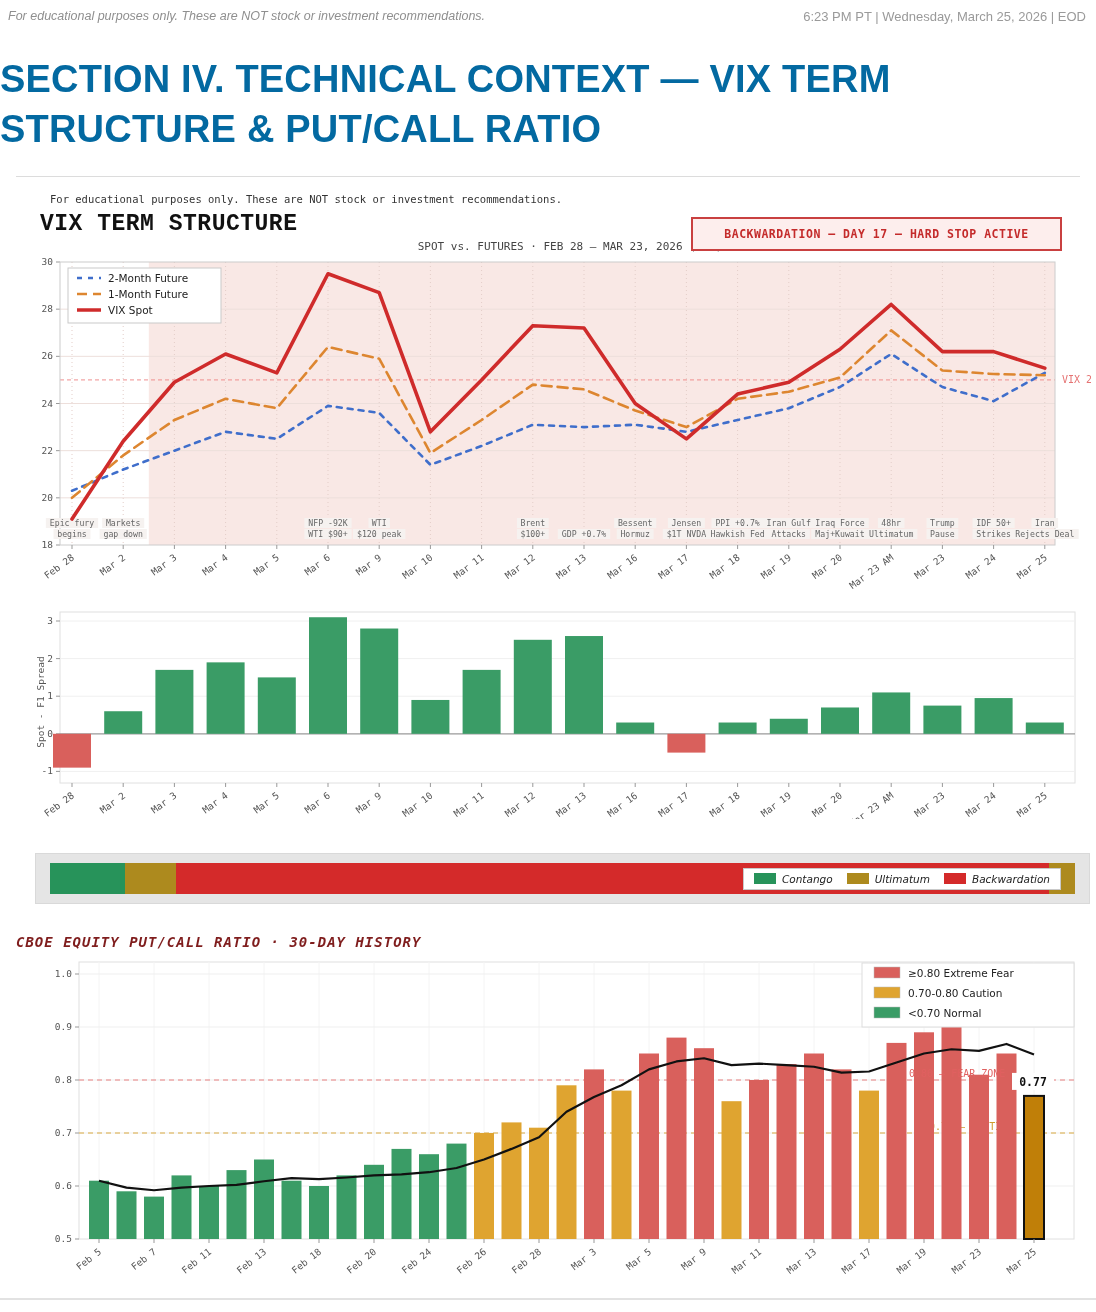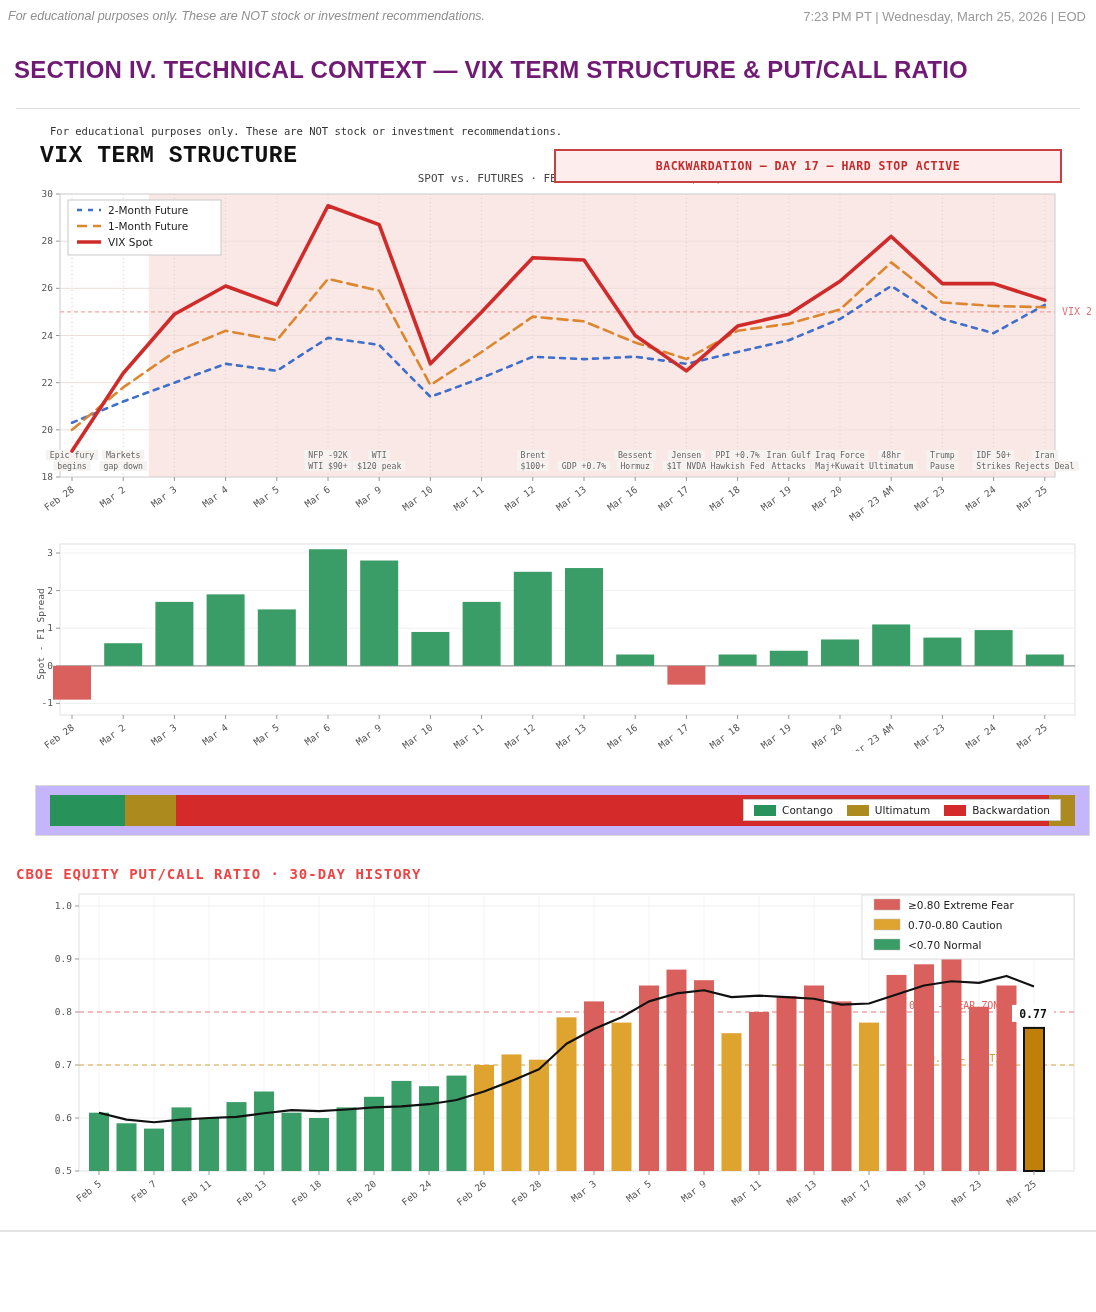--- a/index.html
+++ b/index.html
@@ -2,64 +2,64 @@
 <html><head>
 <meta charset="utf-8">
 <style>
   * { box-sizing: border-box; }
   html,body { margin:0; padding:0; background:#fff; width:1096px;
     font-family:"Liberation Sans", sans-serif; color:#222; }
   .topbar { display:flex; justify-content:space-between; align-items:flex-start;
     padding:9px 10px 0 8px; }
   .topbar .disc { font-style:italic; color:#8f8f8f; font-size:12.5px; }
   .topbar .time { color:#9a9a9a; font-size:13px; }
-  h1.page-title { margin:30px 16px 22px 14px; font-size:24px; line-height:1.32;
-    font-weight:bold; color:#701a75; max-width:1040px; letter-spacing:.2px; }
+  h1.page-title { margin:30px 16px 22px 0; font-size:38px; line-height:1.32;
+    font-weight:bold; color:#0369a1; max-width:1040px; letter-spacing:.2px; }
   .divider { border:none; border-top:1.5px solid #dcdcdc; margin:0 16px; }
   .chart1-wrap { position:relative; margin:16px 6px 0 35px; }
   .c1-disc { font-family:"DejaVu Sans Mono", monospace; font-size:10.5px; color:#333;
     margin:2px 0 6px 15px; }
   .c1-title { font-family:Liberation Mono, monospace; font-weight:bold; font-size:23px;
     color:#111; margin-left:5px; letter-spacing:.5px; }
   .c1-sub { font-family:"DejaVu Sans Mono", monospace; font-size:11px; color:#444;
     margin:3px 0 4px 15px;text-align:center; }
-  .badge { position:absolute; top:24px; right:28px; width:508px; padding:8px 0;
+  .badge { position:absolute; top:24px; right:28px; width:371px; padding:8px 0;
     background:#fdeeed; border:2px solid #c94040; text-align:center;
     font-family:"DejaVu Sans Mono", monospace; font-weight:bold; font-size:11.5px;
     color:#c42b2b; letter-spacing:.5px; }
   svg { display:block; }
   svg text { font-family:"DejaVu Sans Mono", monospace; }
   svg text.tick { font-size:9.5px; fill:#555; }
   svg text.ann { font-size:8.2px; fill:#666; }
   svg text.leg { font-size:10.5px; fill:#222; font-family:"DejaVu Sans", sans-serif; }
   svg text.reflabel { font-size:10px; fill:#e57373; }
   svg text.ylab { font-size:9.5px; fill:#555; }
   svg text.thr { font-size:10px; }
   svg text.lastval { font-size:11.5px; font-weight:bold; fill:#111; }
-  .strip-wrap { margin:34px 6px 0 35px; border:1px solid #d9d9d9; background:#c4b5fd;
-    padding:9px 14px; position:relative; }
+  .strip-wrap { margin:34px 6px 0 35px; border:1px solid #d9d9d9; background:#e5e5e5;
+    padding:9px 14px; position:relative;font-style:italic; }
   .strip { display:flex; height:31px; width:100%; }
   .strip .seg { height:100%; }
   .strip-legend { position:absolute; right:28px; top:50%; transform:translateY(-50%);
     background:#fff; border:1px solid #c9c9c9; display:flex; gap:14px;
     padding:4px 10px; align-items:center; }
   .strip-legend .item { display:flex; align-items:center; gap:6px;
     font-family:"DejaVu Sans", sans-serif; font-size:10.5px; color:#222; }
   .strip-legend .sw { width:22px; height:11px; display:inline-block; }
   .h2 { font-family:"DejaVu Sans Mono", monospace; font-weight:bold; font-size:14px;
-    color:#ef4444; margin:30px 0 4px 16px; letter-spacing:1px; }
+    color:#7f1d1d; margin:30px 0 4px 16px; letter-spacing:1px;font-style:italic; }
   .chart3-wrap { margin:4px 6px 0 24px; }
   .bottom-divider { border:none; border-top:2px solid #e2e2e2; margin:8px 0 0 0; }
 </style>
 </head>
 <body>
 
 <div class="topbar">
   <span class="disc">For educational purposes only. These are NOT stock or investment recommendations.</span>
-  <span class="time">7:23 PM PT  |  Wednesday, March 25, 2026  |  EOD</span>
+  <span class="time">6:23 PM PT  |  Wednesday, March 25, 2026  |  EOD</span>
 </div>
 
 <h1 class="page-title">SECTION IV. TECHNICAL CONTEXT — VIX TERM STRUCTURE &amp; PUT/CALL RATIO</h1>
 <hr class="divider">
 
 <div class="chart1-wrap">
   <div class="c1-disc">For educational purposes only. These are NOT stock or investment recommendations.</div>
   <div class="c1-title">VIX TERM STRUCTURE</div>
   <div class="c1-sub">SPOT vs. FUTURES  ·  FEB 28 – MAR 23, 2026  (EOD)</div>
   <div class="badge">BACKWARDATION – DAY 17 – HARD STOP ACTIVE</div>

